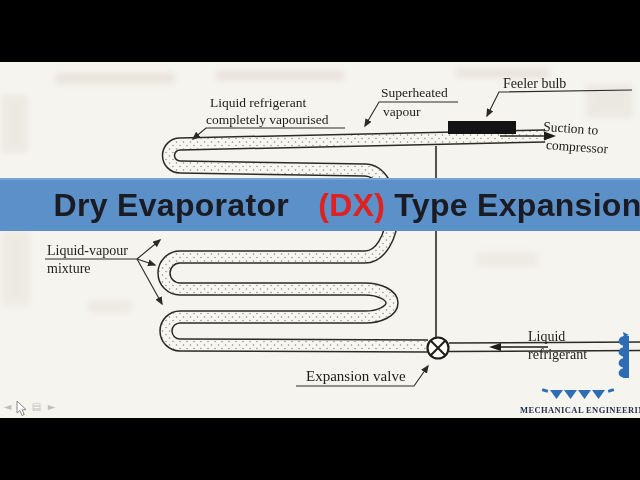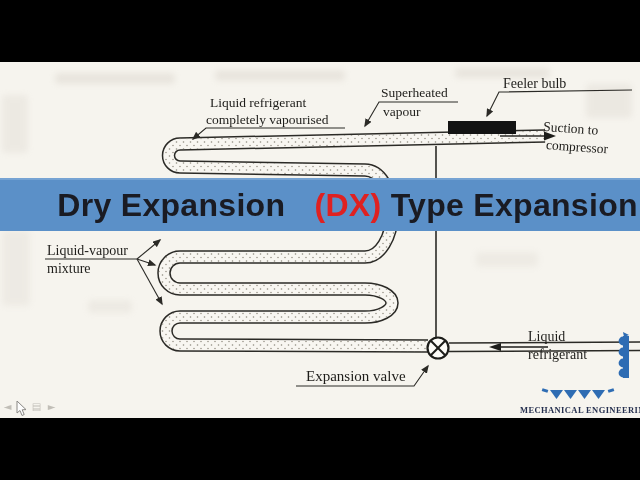--- a/index.html
+++ b/index.html
@@ -107,21 +107,21 @@
       <text x="47" y="255" font-size="14px">Liquid-vapour</text>
       <text x="47" y="273" font-size="14px">mixture</text>
       <text x="306" y="381" font-size="15px">Expansion valve</text>
       <text x="528" y="341" font-size="14px">Liquid</text>
       <text x="528" y="359" font-size="14px">refrigerant</text>
     </g>
   </svg>
 
   <div class="banner">
     <div class="banner-text">
-      <span>Dry Expansion </span><span class="dx">(DX)</span><span> Type Expansion</span>
+      <span>Dry Evaporator </span><span class="dx">(DX)</span><span> Type Expansion</span>
     </div>
   </div>
 
   <div class="controls">
     <span class="ctl">◄</span>
     <span class="ctl" style="margin-left:14px;">▤</span>
     <span class="ctl">►</span>
   </div>
 
   <svg class="cursor" width="13" height="16" viewBox="0 0 13 16">

